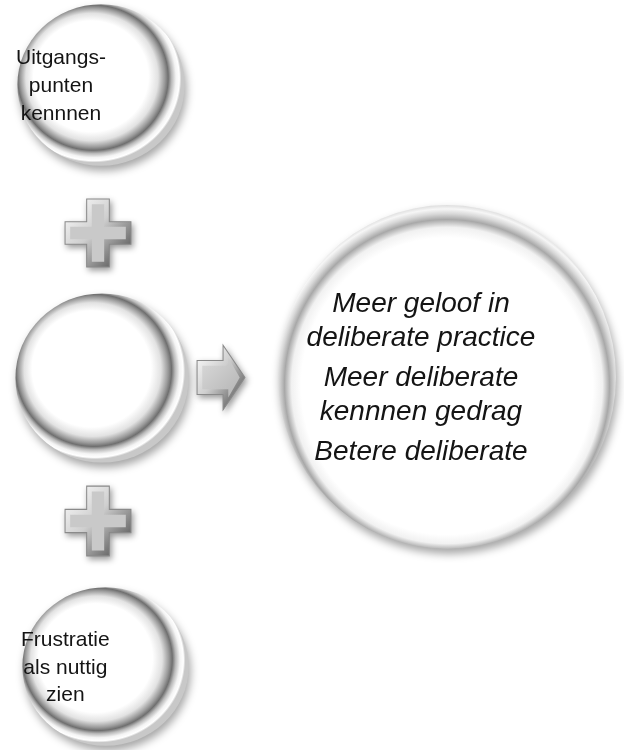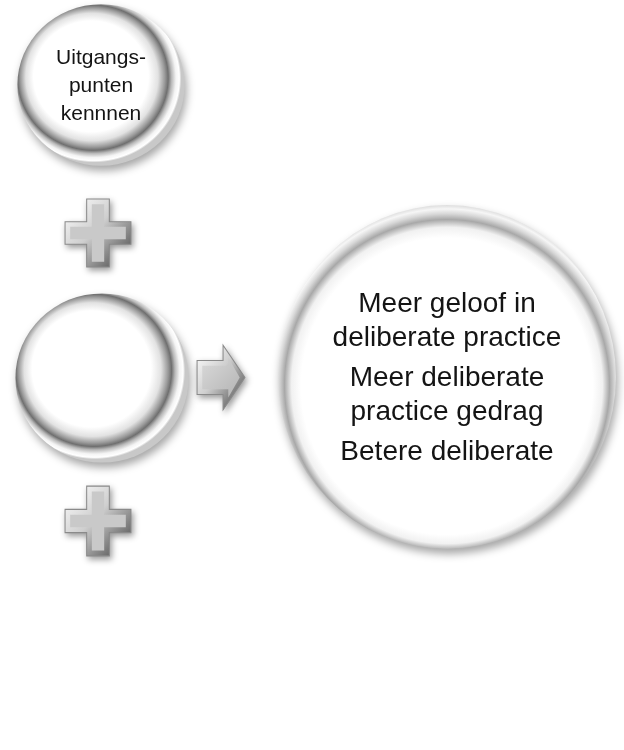--- a/index.html
+++ b/index.html
@@ -8,21 +8,21 @@
     width: 624px;
     height: 750px;
     background: #ffffff;
     overflow: hidden;
     font-family: "Liberation Sans", sans-serif;
   }
   .node {
     position: absolute;
     display: flex;
     align-items: center;
-    justify-content: center;
+    justify-content: flex-start;
   }
   .ball-svg {
     position: absolute;
     left: 0; top: 0;
     width: 100%; height: 100%;
     filter: drop-shadow(2px 5px 4px rgba(0,0,0,0.35));
   }
   .op-svg {
     position: absolute;
     left: 0; top: 0;
@@ -115,34 +115,42 @@
     </svg>
   </div>
 
   <div class="node" style="left:195px; top:341px; width:52px; height:73px;">
     <svg class="op-svg" viewBox="0 0 50 71" preserveAspectRatio="none">
       <path d="M2,19 H27 V4 L48,35.5 L27,67 V52 H2 Z" fill="url(#bevelGrad)" stroke="#8a8a8a" stroke-width="1"></path>
       <path d="M7,24 H32 V16 L43,35.5 L32,55 V47 H7 Z" fill="url(#faceGrad)"></path>
     </svg>
   </div>
 
-  <div class="node" style="left:276px; top:203px; width:342px; height:348px;">
+  <div class="node" style="left:276px; top:203px; width:342px; height:348px;font-style:italic;">
     <svg class="ball-svg" viewBox="0 0 100 100" preserveAspectRatio="none">
       <circle cx="50" cy="50" r="49.4" fill="url(#bigGrad)"></circle>
     </svg>
     <div class="outcome-text">
       <p>Meer geloof in
 deliberate practice</p>
       <p>Meer deliberate
-practice gedrag</p>
+kennnen gedrag</p>
       <p>Betere deliberate</p>
     </div>
   </div>
 
   <div class="node" style="left:63px; top:484px; width:70px; height:74px;">
     <svg class="op-svg" viewBox="0 0 68 70" preserveAspectRatio="none">
       <path d="M23,2 H45 V24 H66 V46 H45 V68 H23 V46 H2 V24 H23 Z" fill="url(#bevelGrad)" stroke="#8a8a8a" stroke-width="1"></path>
       <path d="M28,7 H40 V29 H61 V41 H40 V63 H28 V41 H7 V29 H28 Z" fill="#c9c9c9"></path>
     </svg>
   </div>
 
+  <div class="node" style="left:21px; top:586px; width:169px; height:161px;">
+    <svg class="ball-svg" viewBox="0 0 100 100" preserveAspectRatio="none">
+      <circle cx="50" cy="50" r="49.2" fill="url(#ballGrad)"></circle>
+    </svg>
+    <div class="label sm">Frustratie
+als nuttig
+zien</div>
+  </div>
 
 </div>
 
 </body></html>

